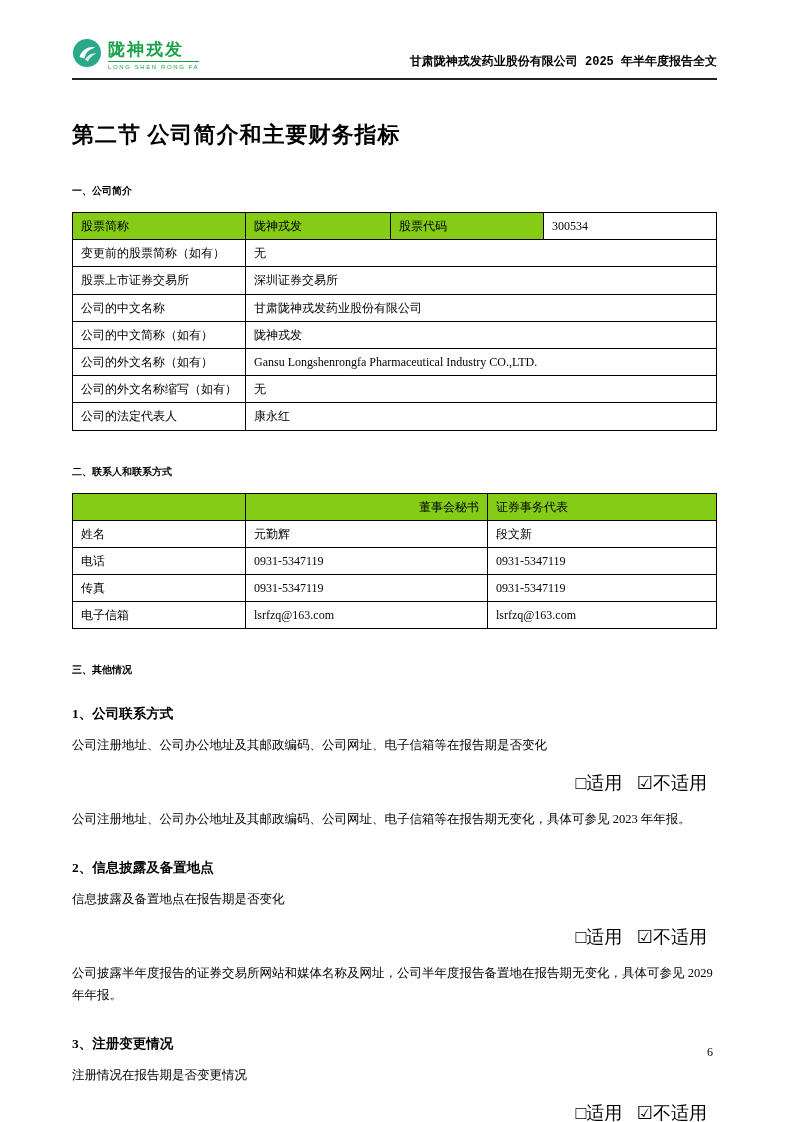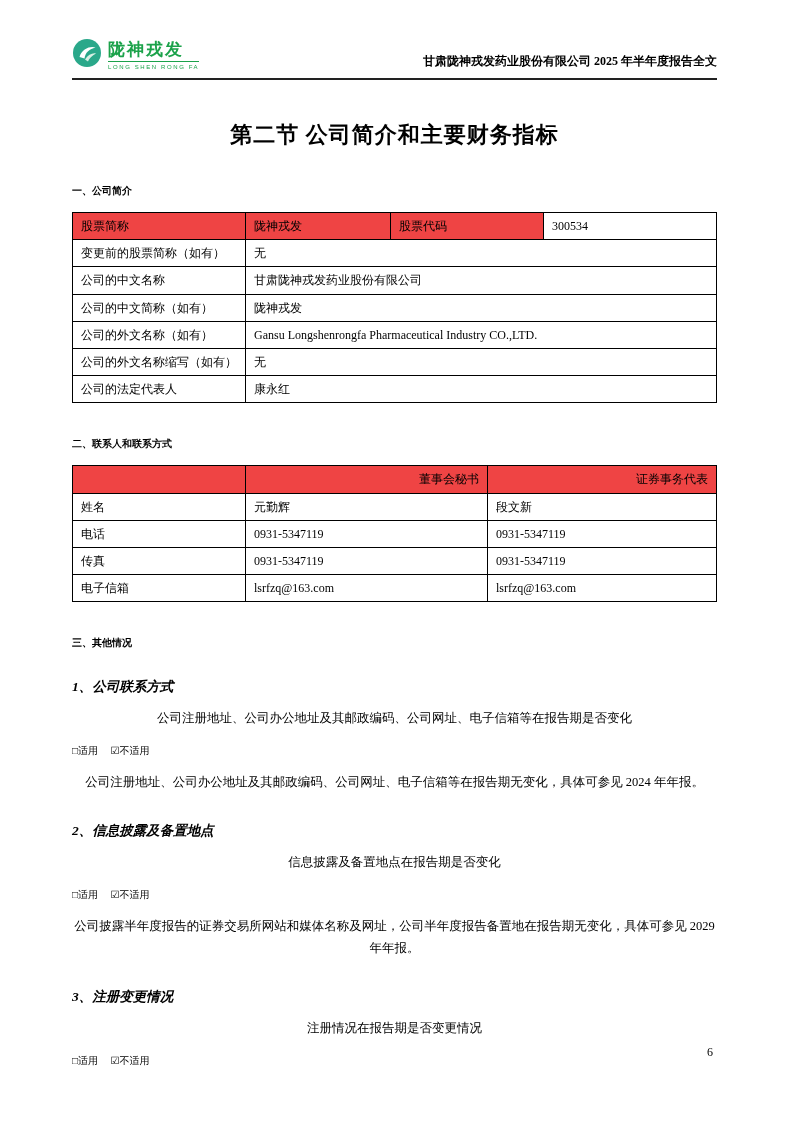--- a/index.html
+++ b/index.html
@@ -24,45 +24,45 @@
   .brand-txt { display: flex; flex-direction: column; line-height: 1; }
   .brand-cn {
     font-family: "Liberation Sans", sans-serif;
     font-weight: bold; font-size: 17px; color: #1ba24a; letter-spacing: 2px;
   }
   .brand-en {
     font-family: "Liberation Sans", sans-serif;
     font-size: 6px; color: #1ba24a; letter-spacing: 1.6px; margin-top: 3px;
     border-top: 1px solid #1ba24a; padding-top: 2px;
   }
-  .doc-title { font-size: 12px; font-weight: bold; padding-bottom: 2px; }
+  .doc-title { font-size: 12px; font-weight: bold; padding-bottom: 2px; font-family: Liberation Mono, monospace; }
 
   
   .page-title {
-    text-align: center; font-size: 22px; font-weight: bold;
+    text-align: left; font-size: 22px; font-weight: bold;
     margin: 40px 0 0 0; letter-spacing: 1px;
   }
   .sec-h { font-size: 10px; font-weight: bold; margin: 34px 0 14px 0; }
-  .sub-h { font-size: 13.5px; font-weight: bold; margin: 28px 0 12px 0; font-style: italic; }
+  .sub-h { font-size: 13.5px; font-weight: bold; margin: 28px 0 12px 0; }
 
   
   table { width: 100%; border-collapse: collapse; table-layout: fixed; }
   td {
     border: 1px solid #000;
     font-size: 12px; line-height: 1.35;
     padding: 5px 8px;
     vertical-align: middle;
     word-break: break-all;
   }
-  .shade { background: #ef4444; }
+  .shade { background: #84cc16; }
   .t-wrap { margin-bottom: 6px; }
 
   
-  .para { font-size: 12.5px; line-height: 1.75; margin: 10px 0; text-align: center; }
-  .opts { font-size: 10px; margin: 14px 0; }
+  .para { font-size: 12.5px; line-height: 1.75; margin: 10px 0; }
+  .opts { font-size: 18px; margin: 14px 0; text-align: right; }
   .opt { margin-right: 10px; }
 
   
   .footer {
     position: absolute; right: 80px; bottom: 62px;
     font-size: 12px;
   }
 </style>
 </head>
 <body>
@@ -102,20 +102,24 @@
         <td class="shade">股票简称</td>
         <td class="shade">陇神戎发</td>
         <td class="shade">股票代码</td>
         <td>300534</td>
       </tr>
       <tr>
         <td>变更前的股票简称（如有）</td>
         <td colspan="3">无</td>
       </tr>
       <tr>
+        <td>股票上市证券交易所</td>
+        <td colspan="3">深圳证券交易所</td>
+      </tr>
+      <tr>
         <td>公司的中文名称</td>
         <td colspan="3">甘肃陇神戎发药业股份有限公司</td>
       </tr>
       <tr>
         <td>公司的中文简称（如有）</td>
         <td colspan="3">陇神戎发</td>
       </tr>
       <tr>
         <td>公司的外文名称（如有）</td>
         <td colspan="3">Gansu Longshenrongfa Pharmaceutical Industry CO.,LTD.</td>
@@ -137,21 +141,21 @@
     <table>
       <colgroup>
           <col style="width:173px">
           <col style="width:242px">
           <col>
         </colgroup>
       <tbody>
           <tr>
         <td class="shade"></td>
         <td class="shade" style="text-align:right">董事会秘书</td>
-        <td class="shade" style="text-align:right">证券事务代表</td>
+        <td class="shade" style="text-align:left">证券事务代表</td>
       </tr>
       <tr>
         <td>姓名</td>
         <td>元勤辉</td>
         <td>段文新</td>
       </tr>
       <tr>
         <td>电话</td>
         <td>0931-5347119</td>
         <td>0931-5347119</td>
@@ -172,21 +176,21 @@
 
   <div class="sec-h">三、其他情况</div>
 
   <div>
     <div class="sub-h">1、公司联系方式</div>
     <div class="para">公司注册地址、公司办公地址及其邮政编码、公司网址、电子信箱等在报告期是否变化</div>
     <div class="opts">
       <span class="opt">□适用</span>
       <span class="opt">☑不适用</span>
     </div>
-    <div class="para">公司注册地址、公司办公地址及其邮政编码、公司网址、电子信箱等在报告期无变化，具体可参见 2024 年年报。</div>
+    <div class="para">公司注册地址、公司办公地址及其邮政编码、公司网址、电子信箱等在报告期无变化，具体可参见 2023 年年报。</div>
   </div>
 
   <div>
     <div class="sub-h">2、信息披露及备置地点</div>
     <div class="para">信息披露及备置地点在报告期是否变化</div>
     <div class="opts">
       <span class="opt">□适用</span>
       <span class="opt">☑不适用</span>
     </div>
     <div class="para">公司披露半年度报告的证券交易所网站和媒体名称及网址，公司半年度报告备置地在报告期无变化，具体可参见 2029 年年报。</div>

